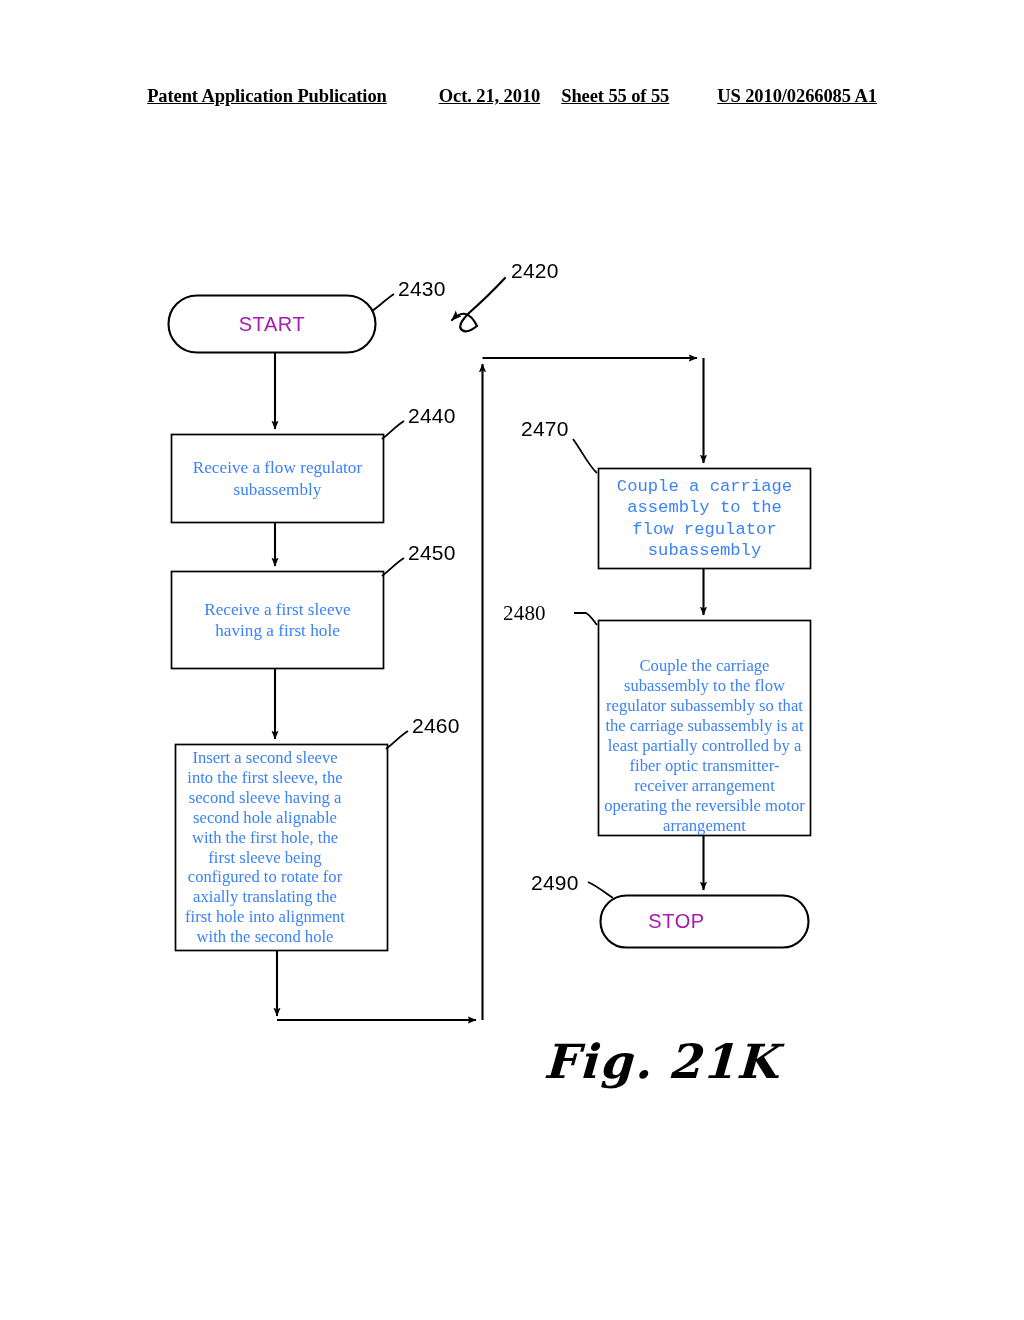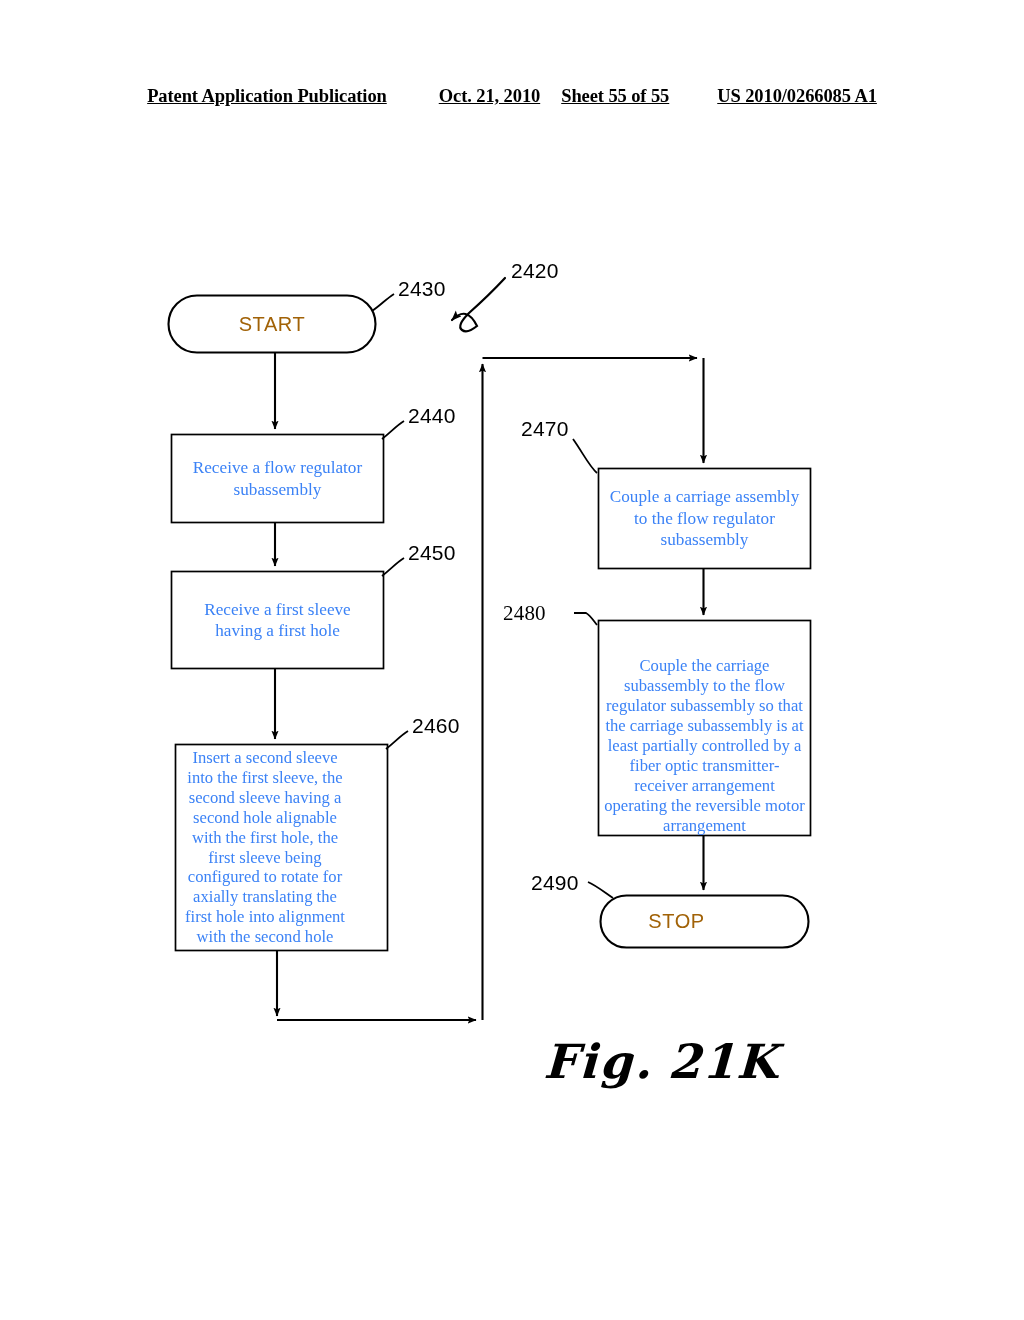--- a/index.html
+++ b/index.html
@@ -60,21 +60,21 @@
     display: flex;
     align-items: center;
     justify-content: center;
     text-align: center;
     pointer-events: none;
   }
   .terminal-label {
     font-family: "Liberation Sans", "DejaVu Sans", sans-serif;
     font-size: 20px;
     letter-spacing: 0.6px;
-    color: #a16207;
+    color: #a21caf;
   }
   .process-label {
     font-family: "Liberation Serif", "DejaVu Serif", serif;
     font-size: 17.2px;
     line-height: 1.245;
     color: #3b82f6;
   }
   .process-label.tight {
     font-size: 16.6px;
     line-height: 1.20;
@@ -171,21 +171,21 @@
 </div>
 
 <div class="node-text terminal-label" style="left:168px; top:295px; width:208px; height:58px;">START</div>
 
 <div class="node-text process-label" style="left:176px; top:434px; width:203px; height:89px; padding:0 6px;">Receive a flow regulator subassembly</div>
 
 <div class="node-text process-label" style="left:176px; top:571px; width:203px; height:98px; padding:0 8px;">Receive a first sleeve having a first hole</div>
 
 <div class="node-text process-label tight" style="left:177px; top:744px; width:176px; height:207px; padding:0 3px;">Insert a second sleeve into the first sleeve, the second sleeve having a second hole alignable with the first hole, the first sleeve being configured to rotate for axially translating the first hole into alignment with the second hole</div>
 
-<div class="node-text process-label" style="left:601px; top:468px; width:207px; height:101px; padding:0 3px;">Couple a carriage assembly to the flow regulator subassembly</div>
+<div class="node-text process-label" style="left:601px; top:468px; width:207px; height:101px; padding:0 3px;font-family:Liberation Mono, monospace;">Couple a carriage assembly to the flow regulator subassembly</div>
 
 <div class="node-text process-label tight" style="left:600px; top:620px; width:209px; height:252px; padding:0 3px;">Couple the carriage subassembly to the flow regulator subassembly so that the carriage subassembly is at least partially controlled by a fiber optic transmitter-receiver arrangement operating the reversible motor arrangement</div>
 
 <div class="node-text terminal-label" style="left:572px; top:895px; width:209px; height:53px;">STOP</div>
 
 <span class="ref-num" style="left:398px; top:277px;">2430</span>
 <span class="ref-num" style="left:408px; top:404px;">2440</span>
 <span class="ref-num" style="left:408px; top:541px;">2450</span>
 <span class="ref-num" style="left:412px; top:714px;">2460</span>
 <span class="ref-num" style="left:521px; top:417px;">2470</span>

